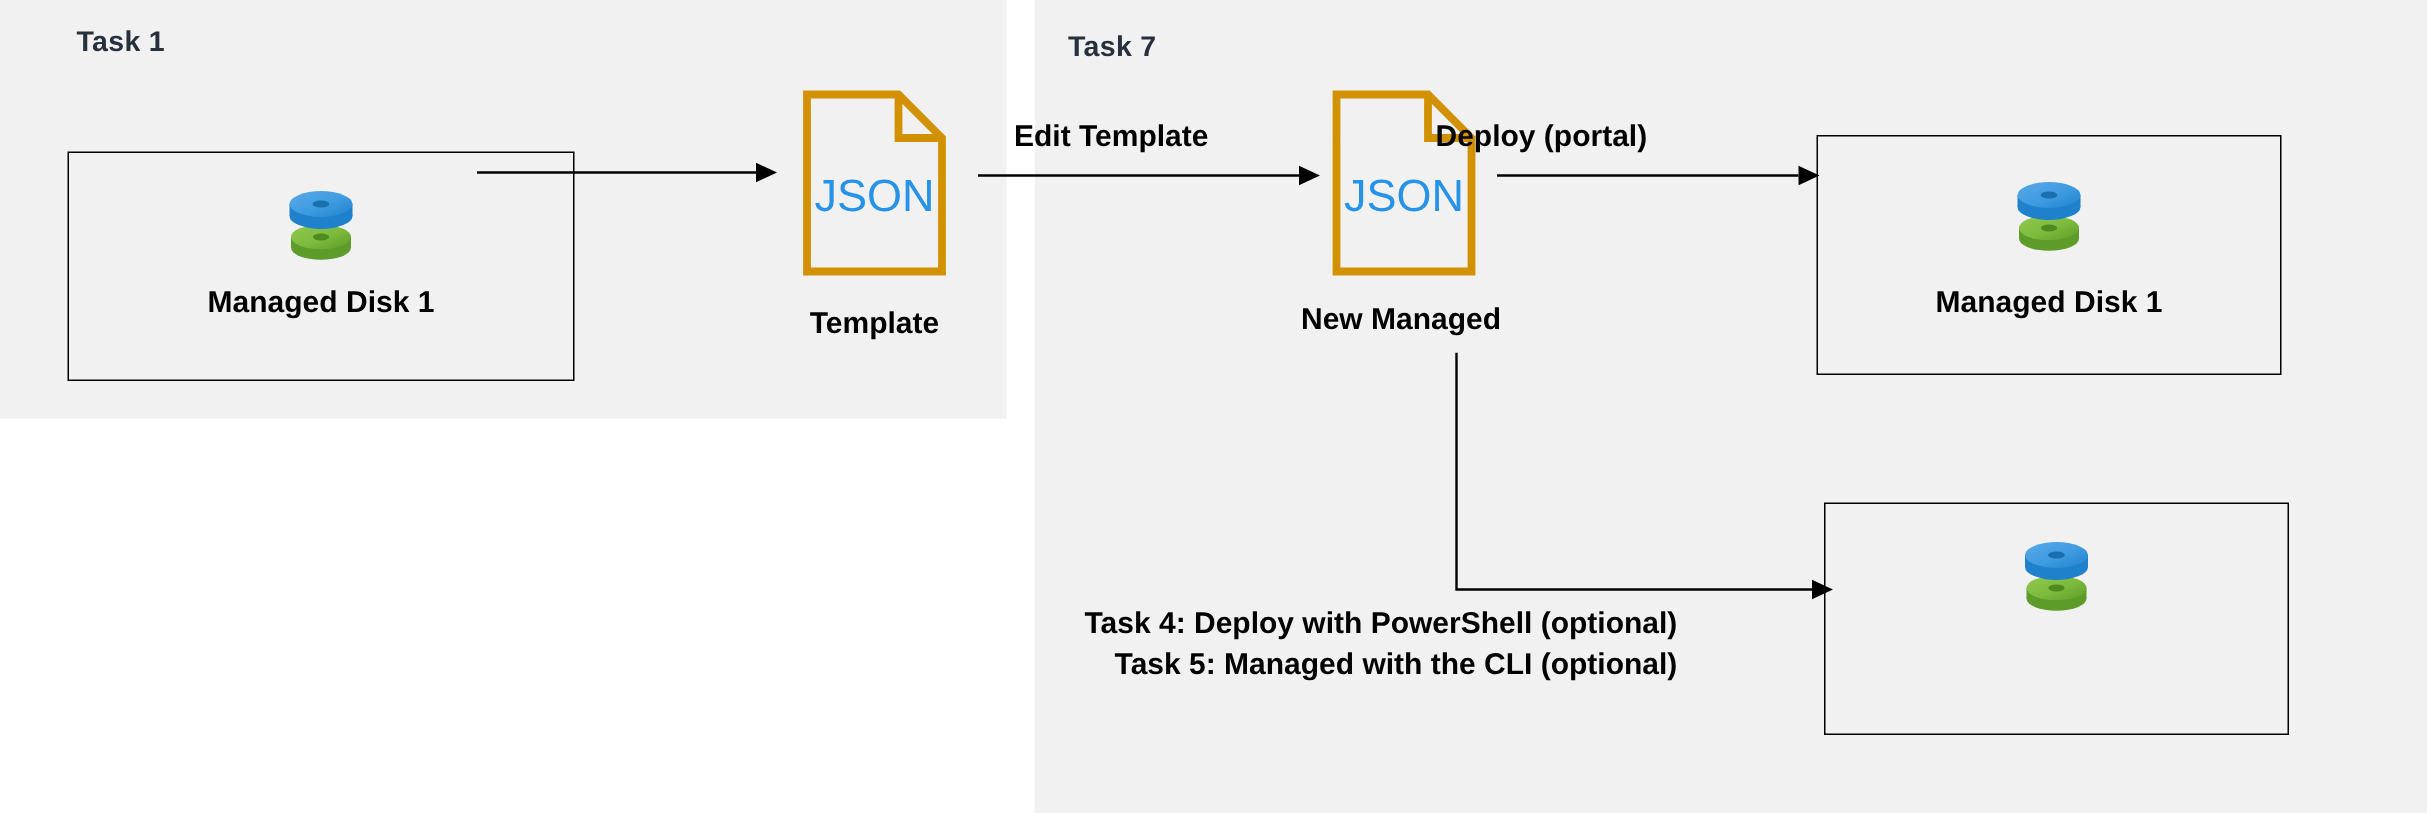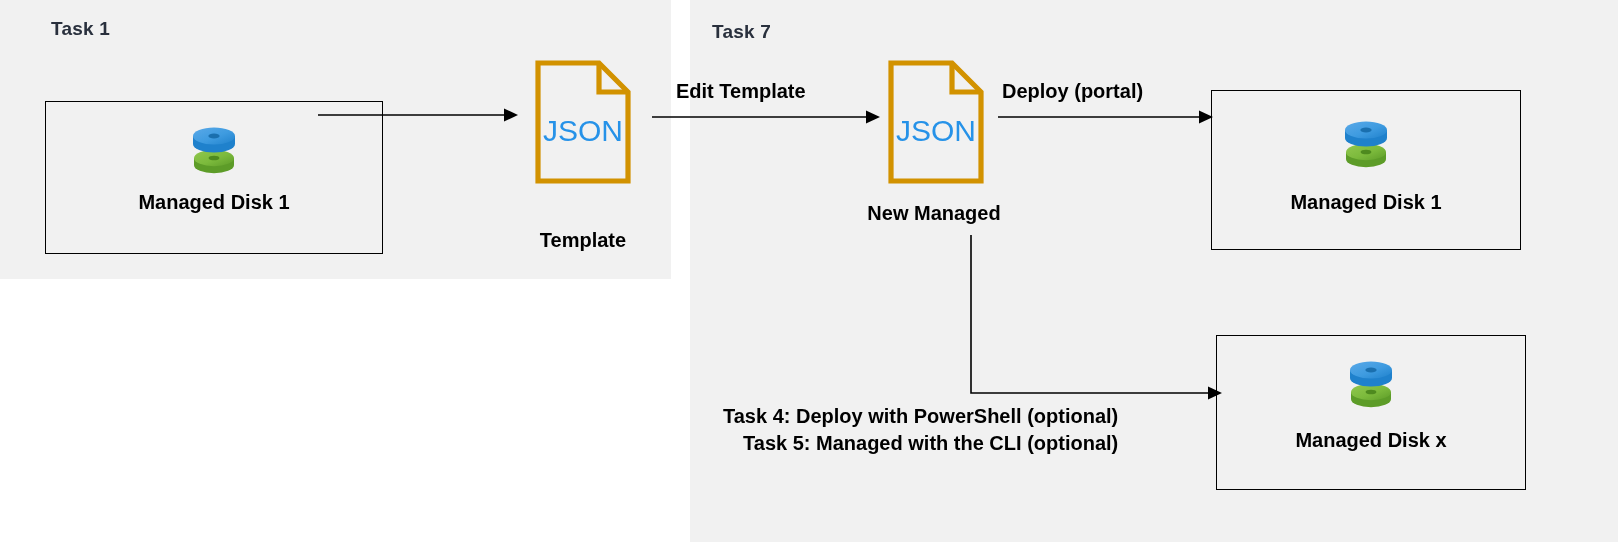--- a/index.html
+++ b/index.html
@@ -88,41 +88,41 @@
   #json-new-template  { left: 888px; top: 60px; }
 
   .doc-caption {
     position: absolute;
     text-align: center;
     font-weight: bold;
     font-size: 20px;
     color: #000000;
     white-space: nowrap;
   }
-  #caption-template     { left: 485px; top: 205px; width: 196px; margin-top: 24px; }
+  #caption-template     { left: 485px; top: 205px; width: 196px; }
   #caption-new-template { left: 836px; top: 202px; width: 196px; }
 
   
   .connector { position: absolute; }
   #arrow-disk-to-template  { left: 318px; top: 104px;  width: 200px; height: 22px; }
   #arrow-template-to-new   { left: 652px; top: 106px;  width: 228px; height: 22px; }
   #arrow-new-to-disk1      { left: 998px; top: 106px;  width: 215px; height: 22px; }
   #elbow-new-to-diskx      { left: 930px; top: 235px;  width: 292px; height: 165px; }
 
   
   .edge-label {
     position: absolute;
     font-weight: bold;
     font-size: 20px;
     color: #000000;
     white-space: nowrap;
     text-align: center;
   }
   #label-edit-template { left: 676px; top: 80px; }
-  #label-deploy-portal { left: 1002px; top: 80px; }
+  #label-deploy-portal { left: 957px; top: 80px; }
 
   
   #optional-tasks {
     position: absolute;
     left: 723px;
     top: 403px;
     font-weight: bold;
     font-size: 20px;
     color: #000000;
     line-height: 1.33;
@@ -267,21 +267,20 @@
         <ellipse cx="27" cy="41" rx="20" ry="8.2" fill="#5d9c28"></ellipse>
         <rect x="7" y="34" width="40" height="7" fill="#5d9c28"></rect>
         <ellipse cx="27" cy="34" rx="20" ry="8.2" fill="url(#gBotC)"></ellipse>
         <ellipse cx="27" cy="34" rx="5.4" ry="2.3" fill="#4e8a1f"></ellipse>
         <ellipse cx="27" cy="20" rx="21" ry="8.6" fill="#1f81cc"></ellipse>
         <rect x="6" y="12" width="42" height="8" fill="#1f81cc"></rect>
         <ellipse cx="27" cy="12" rx="21" ry="8.6" fill="url(#gTopC)"></ellipse>
         <ellipse cx="27" cy="12" rx="5.6" ry="2.4" fill="#1a6fae"></ellipse>
       </svg>
     </div>
-    <div class="box-caption">Managed Disk x</div>
   </div>
 
   <div id="optional-tasks">
     <div>Task 4: Deploy with PowerShell (optional)</div>
     <div>Task 5: Managed with the CLI (optional)</div>
   </div>
 
 </div>
 
 </body></html>

